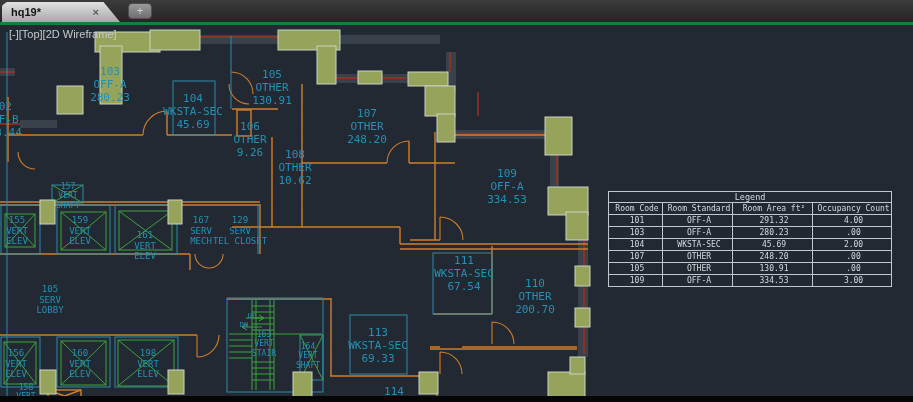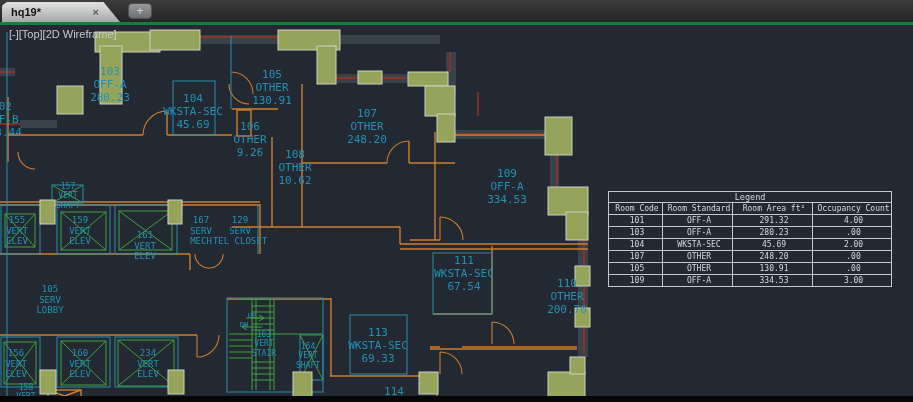--- a/index.html
+++ b/index.html
@@ -165,21 +165,21 @@
 248.20</div>
           <div class="room-label" style="left: 295px; top: 147px; font-size: 11px;">108
 OTHER
 10.62</div>
           <div class="room-label" style="left: 507px; top: 166px; font-size: 11px;">109
 OFF-A
 334.53</div>
           <div class="room-label" style="left: 464px; top: 253px; font-size: 11px;">111
 WKSTA-SEC
 67.54</div>
-          <div class="room-label" style="left: 535px; top: 276px; font-size: 11px; margin-left: 32px;">110
+          <div class="room-label" style="left: 535px; top: 276px; font-size: 11px;">110
 OTHER
 200.70</div>
           <div class="room-label" style="left: 378px; top: 325px; font-size: 11px;">113
 WKSTA-SEC
 69.33</div>
           <div class="room-label" style="left: 505px; top: 384px; font-size: 17px; margin-top: 8px;">112</div>
           <div class="room-label" style="left: 394px; top: 384px; font-size: 11px;">114</div>
           <div class="room-label" style="left: 2px; top: 99px; font-size: 11px;">102
 OFF-B
 133.44</div>
@@ -203,21 +203,21 @@
 TEL CLOSET</div>
           <div class="room-label" style="left: 50px; top: 282px; font-size: 9px;">105
 SERV
 LOBBY</div>
           <div class="room-label" style="left: 16px; top: 346px; font-size: 9px;">156
 VERT
 ELEV</div>
           <div class="room-label" style="left: 80px; top: 346px; font-size: 9px;">160
 VERT
 ELEV</div>
-          <div class="room-label" style="left: 148px; top: 346px; font-size: 9px;">234
+          <div class="room-label" style="left: 148px; top: 346px; font-size: 9px;">198
 VERT
 ELEV</div>
           <div class="room-label" style="left: 264px; top: 328px; font-size: 8px;">163
 VERT
 STAIR</div>
           <div class="room-label" style="left: 308px; top: 340px; font-size: 8px;">164
 VERT
 SHAFT</div>
           <div class="room-label" style="left: 26px; top: 381px; font-size: 8px;">158
 VERT</div>

